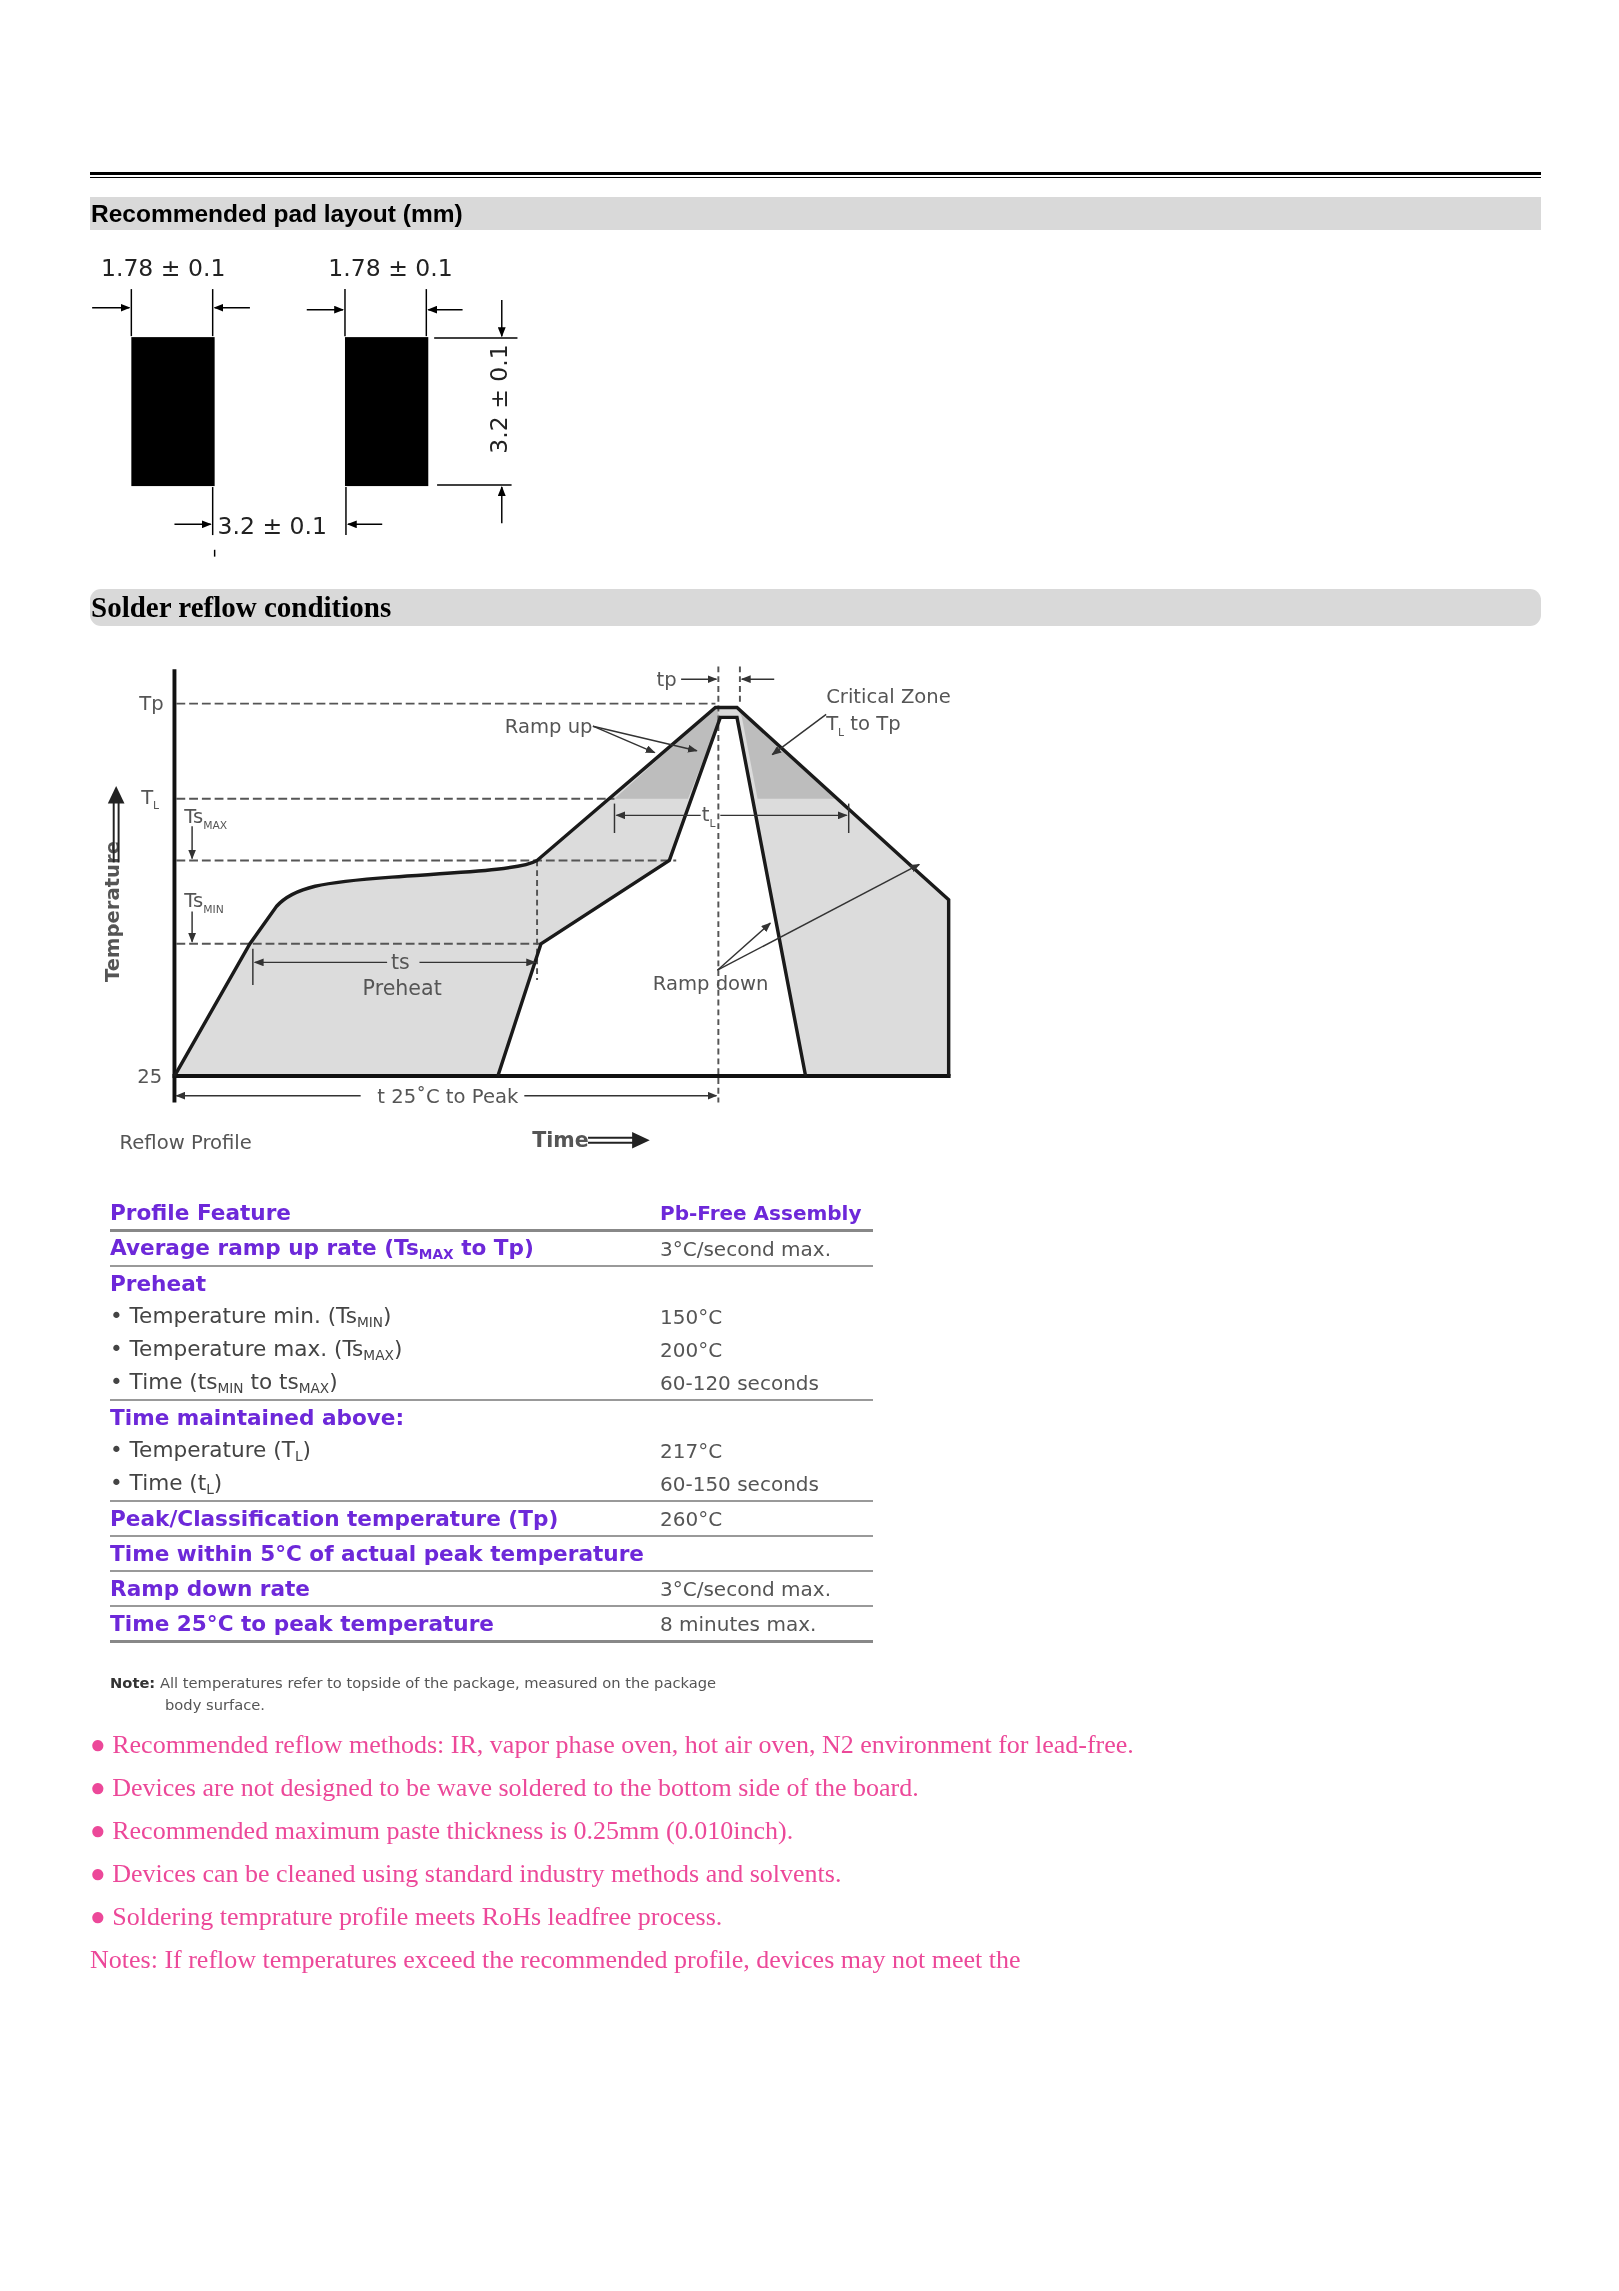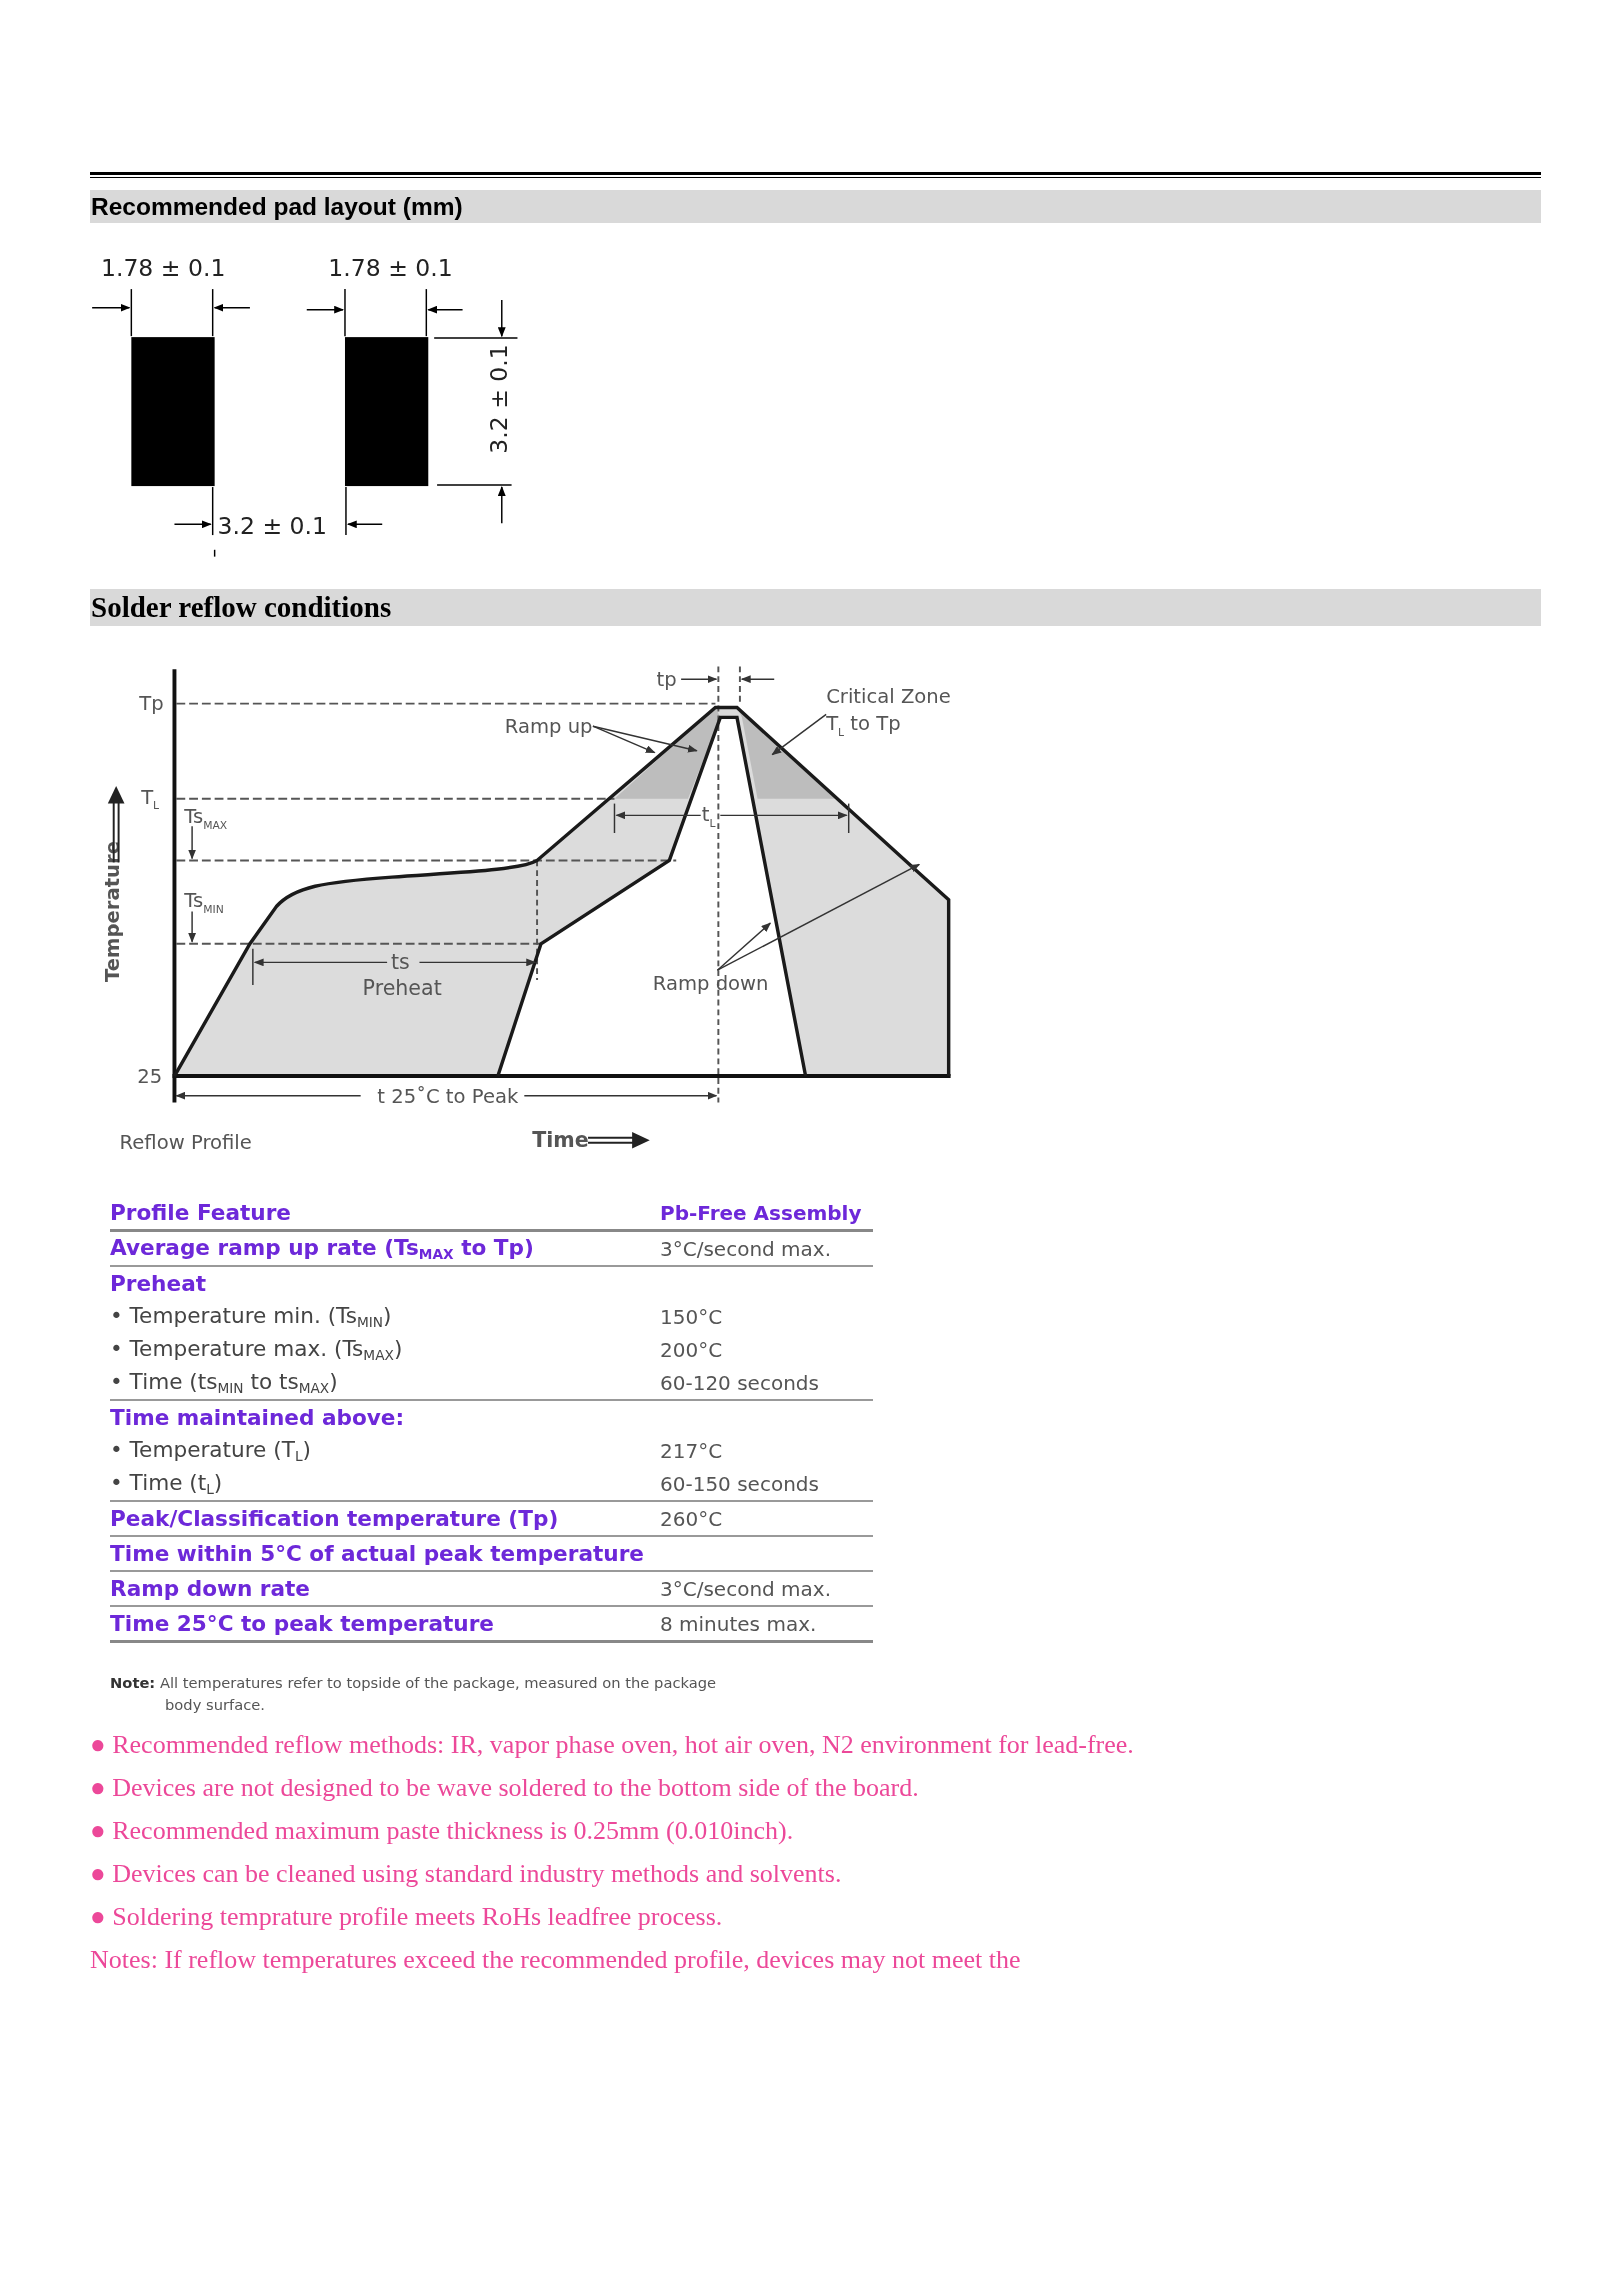--- a/index.html
+++ b/index.html
@@ -1,22 +1,22 @@
 <!DOCTYPE html>
 <html><head>
 <meta charset="utf-8">
 <style>
   html, body { margin:0; padding:0; background:#ffffff; }
   body { width:1619px; height:2292px; position:relative; overflow:hidden; font-family:"Liberation Sans", sans-serif; color:#000; }
   .rule-thick { position:absolute; left:90px; top:172px; width:1451px; height:2.9px; background:#000; }
   .rule-thin { position:absolute; left:90px; top:177px; width:1451px; height:1px; background:#000; }
   .section-bar { position:absolute; left:90px; width:1451px; background:#d9d9d9; }
-  .sec1 { top:190px; height:33px; }
+  .sec1 { top:197px; height:33px; }
   .sec1 .sec-title { font-family:"Liberation Sans", sans-serif; font-weight:bold; font-size:24.5px; line-height:33px; padding-left:1px; }
-  .sec2 { top:589px; height:37px; }
+  .sec2 { top:589px; height:37px;border-radius:11px; }
   .sec2 .sec-title { font-family:"Liberation Serif", serif; font-weight:bold; font-size:29px; line-height:37px; padding-left:1px; }
   svg { position:absolute; overflow:visible; }
   .dim-text { font-family:"DejaVu Sans", sans-serif; font-size:24px; fill:#222; }
   .chart-text { font-family:"DejaVu Sans", sans-serif; fill:#555; }
   .table { position:absolute; left:110px; top:1196px; width:763px; font-family:"DejaVu Sans", sans-serif; }
   .trow { position:relative; display:flex; height:33px; align-items:center; }
   .trow .c1 { width:535px; font-size:21.6px; color:#444; }
   .trow .c2 { font-size:20px; color:#555;margin-left:15px; }
   .trow.head .c1, .trow.head .c2, .trow.bold .c1 { font-weight:bold; color:#6d28d9; }
   .trow.sub .c1 { padding-left:0; }

